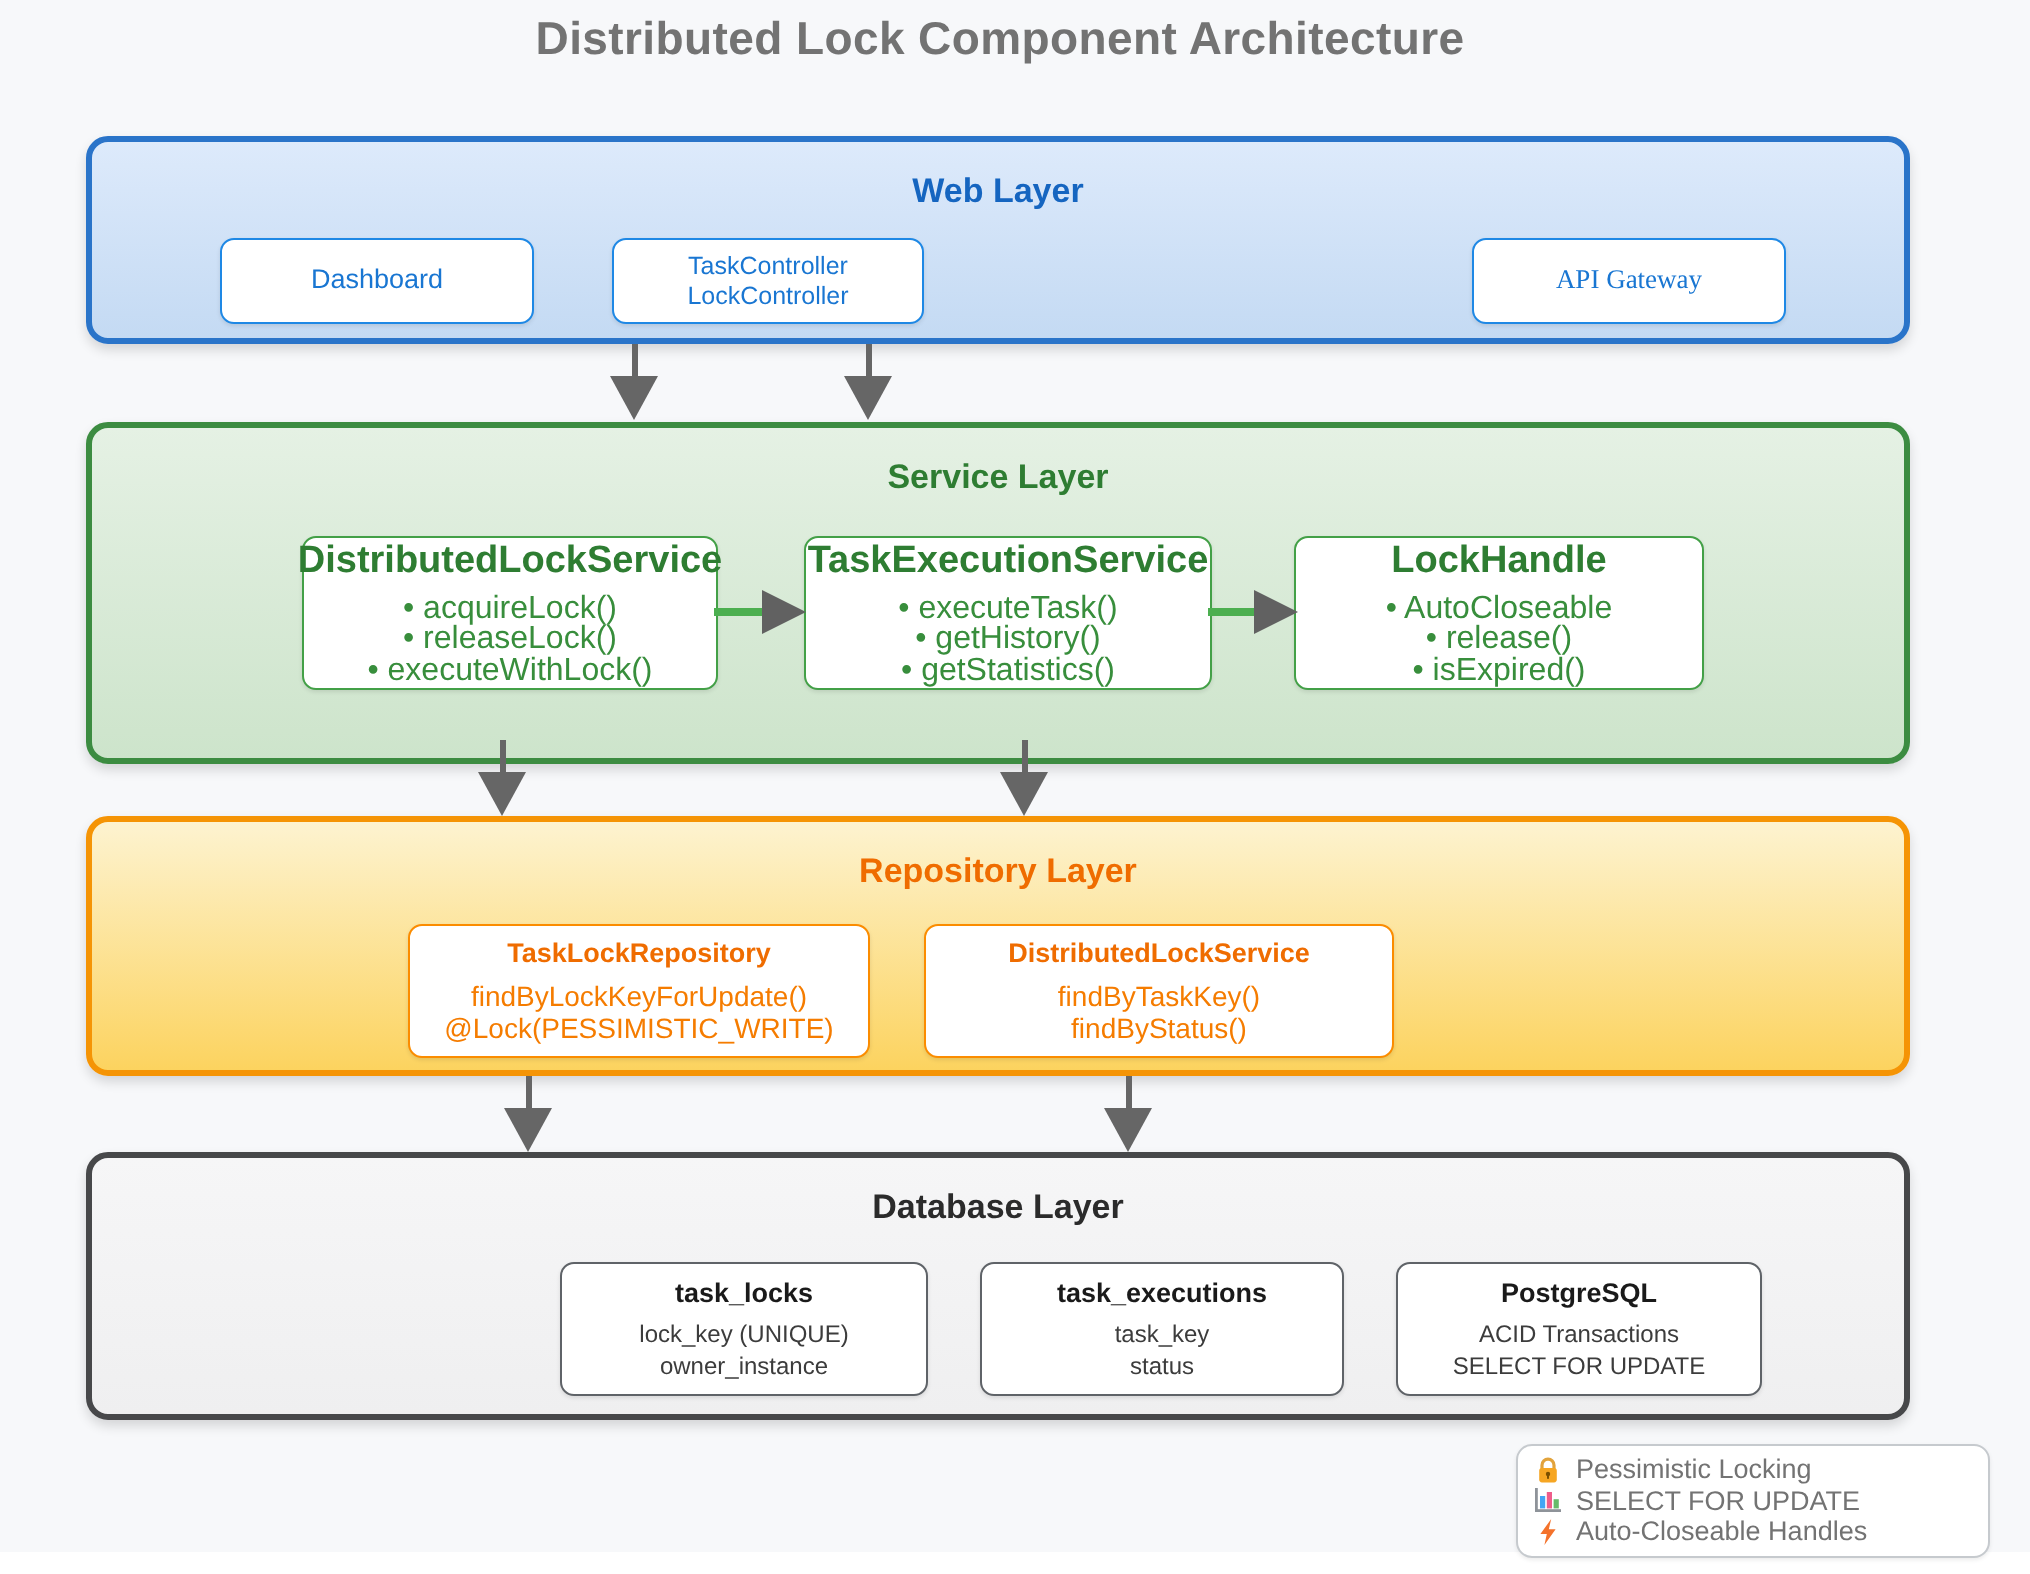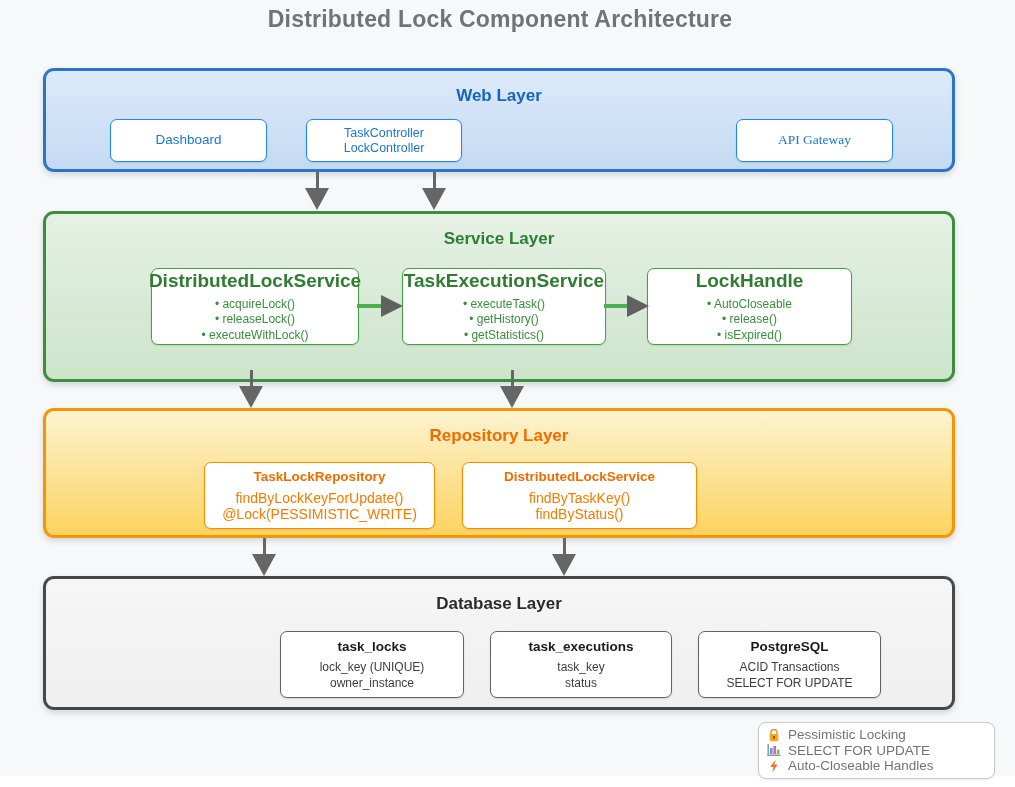--- a/index.html
+++ b/index.html
@@ -29,21 +29,21 @@
   .node{position:absolute;box-sizing:border-box;background:#fff;border-radius:7px;
     display:flex;flex-direction:column;justify-content:center;align-items:center;
     text-align:center;box-shadow:0 1px 2px rgba(0,0,0,.10);}
 
   .web-node{top:48px;height:43px;border:1.5px solid #1e88e5;color:#1976d2;font-size:13px;line-height:15px;}
   .web-node .ln{font-size:12.5px;line-height:14.5px;}
   .web-node.single .ln{font-size:13.5px;}
 
   .svc-node{top:54px;height:77px;border:1.5px solid #43a047;}
   .svc-node .node-title{color:#2e7d32;font-weight:bold;font-size:19px;margin-bottom:5px;}
-  .svc-node .item{color:#388e3c;font-size:12px;line-height:15.5px;}
+  .svc-node .item{color:#388e3c;font-size:16px;line-height:15.5px;}
 
   .repo-node{top:51px;height:67px;border:1.5px solid #fb8c00;}
   .repo-node .node-title{color:#ef6c00;font-weight:bold;font-size:13.5px;margin-bottom:6px;}
   .repo-node .item{color:#f57c00;font-size:14px;line-height:16px;}
 
   .db-node{top:52px;height:67px;border:1.5px solid #5f6368;margin-left:40px;}
   .db-node .node-title{color:#1a1a1a;font-weight:bold;font-size:13.5px;margin-bottom:5px;}
   .db-node .item{color:#3c3c3c;font-size:12px;line-height:16px;}
 
   .varrow{position:absolute;width:24px;display:flex;flex-direction:column;align-items:center;z-index:5;}

